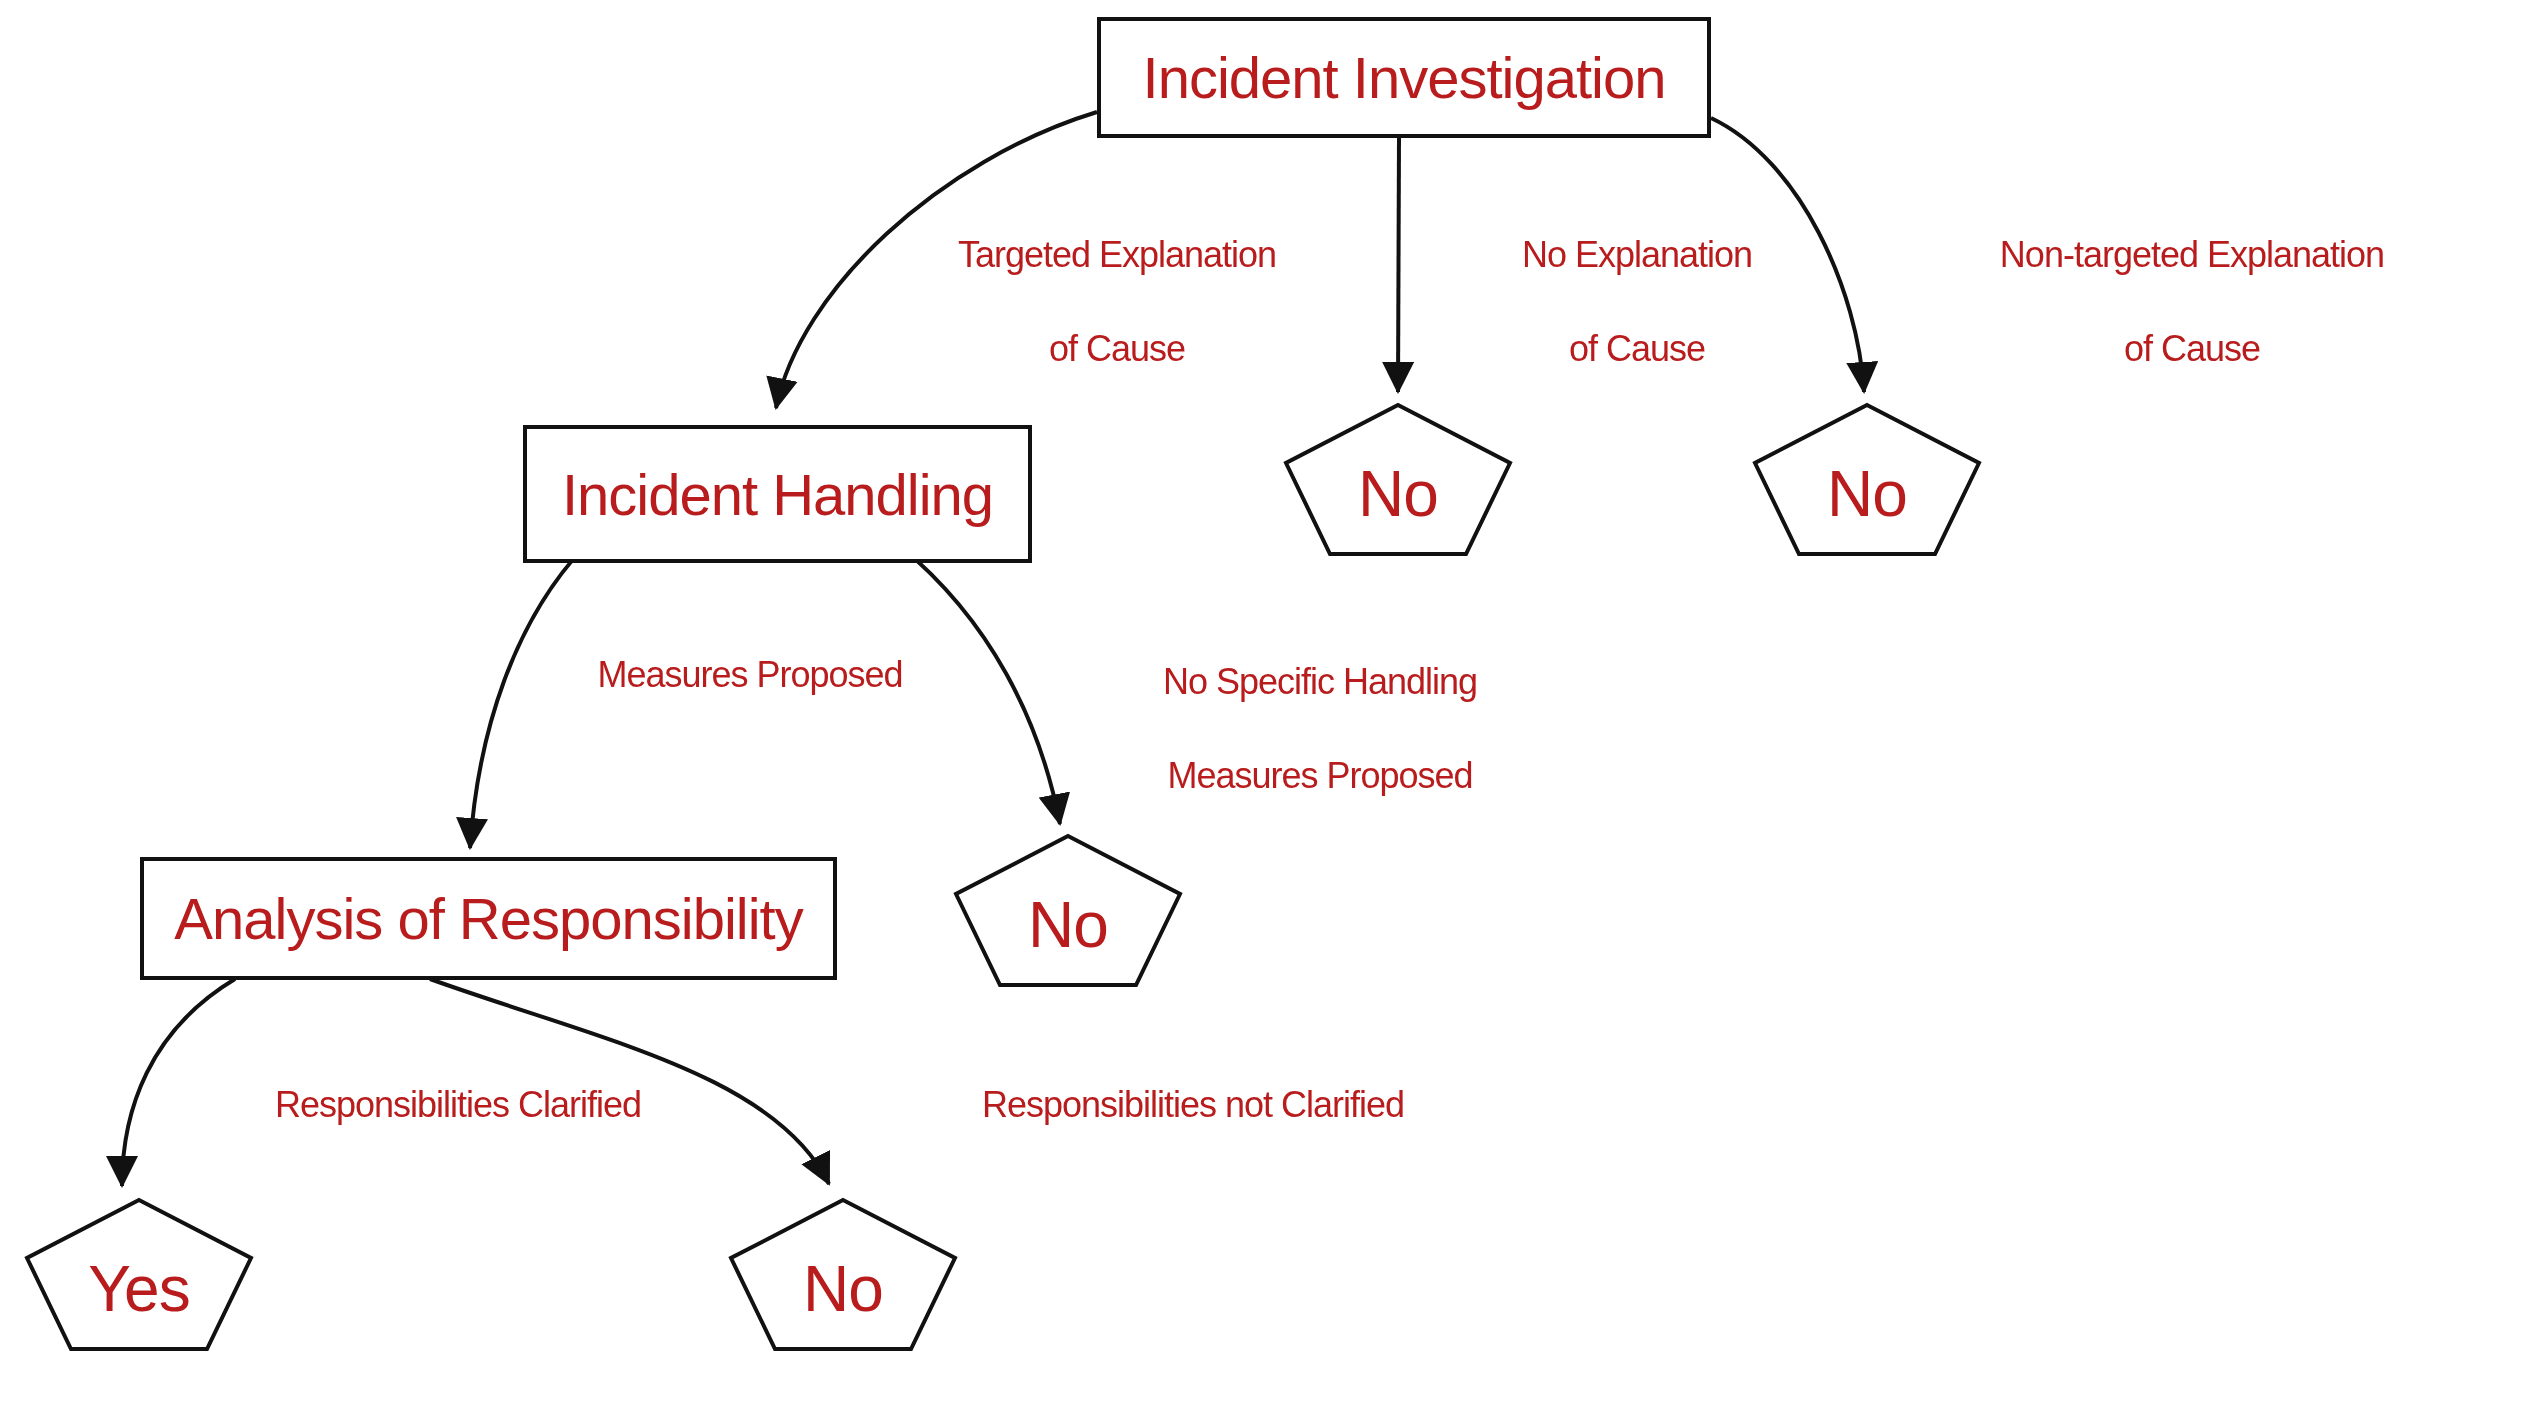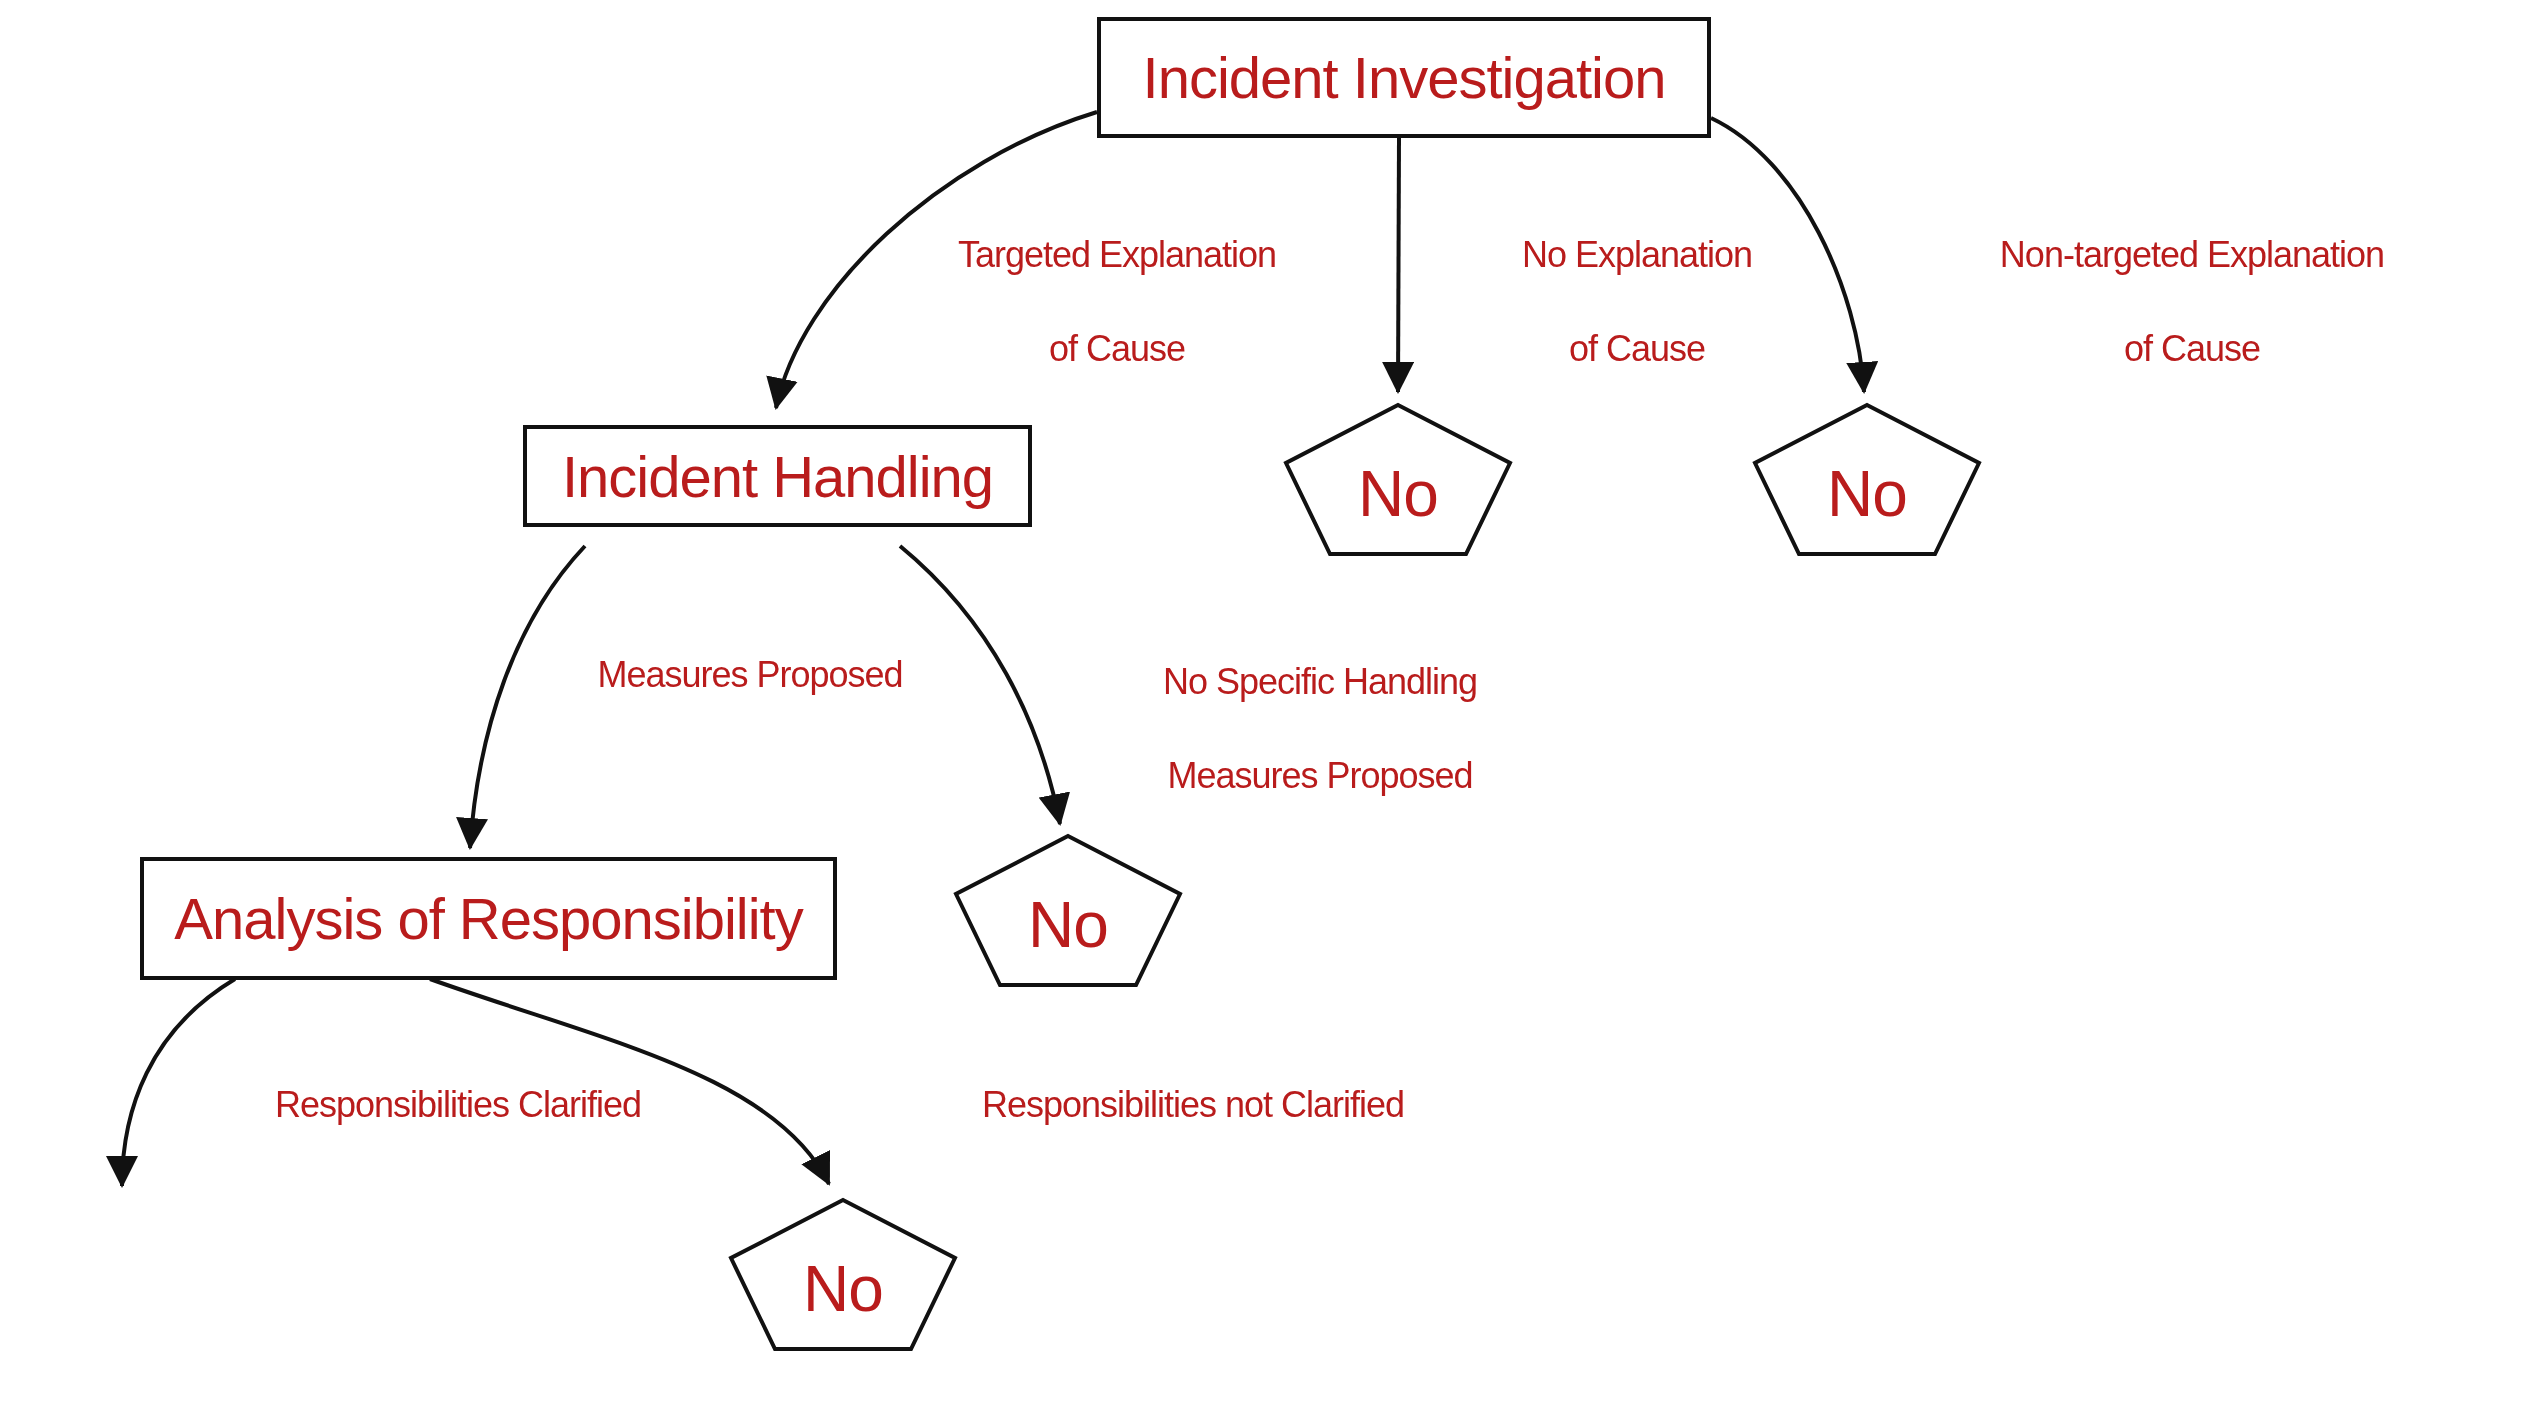--- a/index.html
+++ b/index.html
@@ -85,21 +85,21 @@
     <path d="M 585 546 C 515 620, 478 730, 470 848" fill="none" stroke="#111111" stroke-width="4" marker-end="url(#arrow)"></path>
     <path d="M 900 546 C 990 620, 1040 720, 1060 824" fill="none" stroke="#111111" stroke-width="4" marker-end="url(#arrow)"></path>
     <path d="M 235 979 C 150 1030, 122 1110, 122 1186" fill="none" stroke="#111111" stroke-width="4" marker-end="url(#arrow)"></path>
     <path d="M 430 979 C 600 1040, 775 1075, 829 1184" fill="none" stroke="#111111" stroke-width="4" marker-end="url(#arrow)"></path>
   </svg>
 
   <div class="node-box" style="left:1097px; top:17px; width:614px; height:121px;">
     <span>Incident Investigation</span>
   </div>
 
-  <div class="node-box" style="left:523px; top:425px; width:509px; height:102px;">
+  <div class="node-box" style="left:523px; top:425px; width:509px; height:138px;">
     <span>Incident Handling</span>
   </div>
 
   <div class="node-box" style="left:140px; top:857px; width:697px; height:123px;">
     <span>Analysis of Responsibility</span>
   </div>
 
   <div class="pentagon" style="left:1283px; top:402px;">
     <svg width="230" height="155" viewBox="0 0 230 155">
       <polygon points="115,3 227,61 183,152 47,152 3,61" fill="#ffffff" stroke="#111111" stroke-width="4"></polygon>
@@ -114,20 +114,26 @@
     <div class="pent-label">No</div>
   </div>
 
   <div class="pentagon" style="left:953px; top:833px;">
     <svg width="230" height="155" viewBox="0 0 230 155">
       <polygon points="115,3 227,61 183,152 47,152 3,61" fill="#ffffff" stroke="#111111" stroke-width="4"></polygon>
     </svg>
     <div class="pent-label">No</div>
   </div>
 
+  <div class="pentagon" style="left:24px; top:1197px;">
+    <svg width="230" height="155" viewBox="0 0 230 155">
+      <polygon points="115,3 227,61 183,152 47,152 3,61" fill="#ffffff" stroke="#111111" stroke-width="4"></polygon>
+    </svg>
+    <div class="pent-label">Yes</div>
+  </div>
 
   <div class="pentagon" style="left:728px; top:1197px;">
     <svg width="230" height="155" viewBox="0 0 230 155">
       <polygon points="115,3 227,61 183,152 47,152 3,61" fill="#ffffff" stroke="#111111" stroke-width="4"></polygon>
     </svg>
     <div class="pent-label">No</div>
   </div>
 
   <div class="edge-label" style="left:1117px; top:208px;">
     <span>Targeted Explanation</span>

